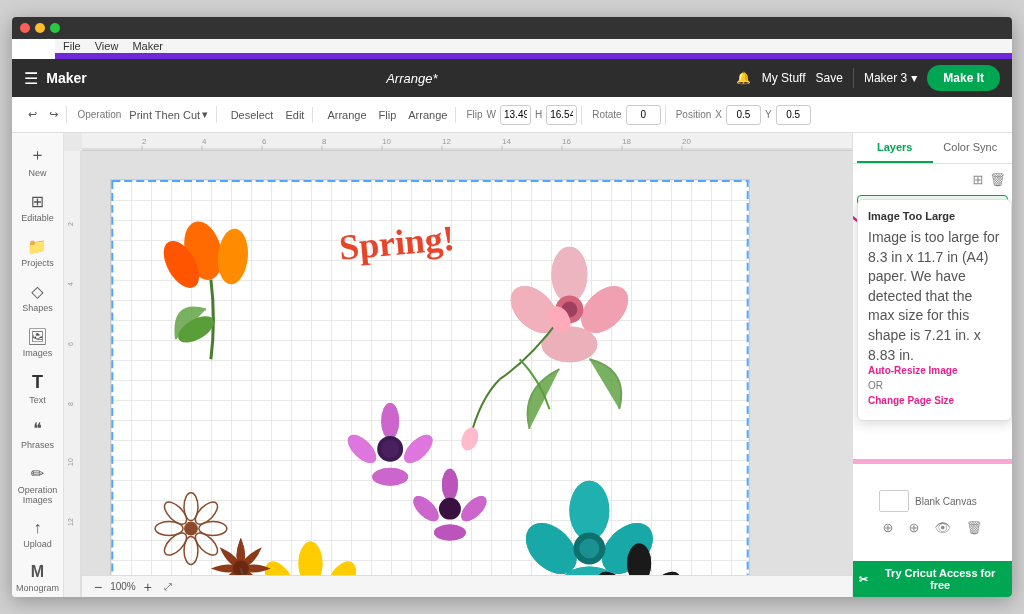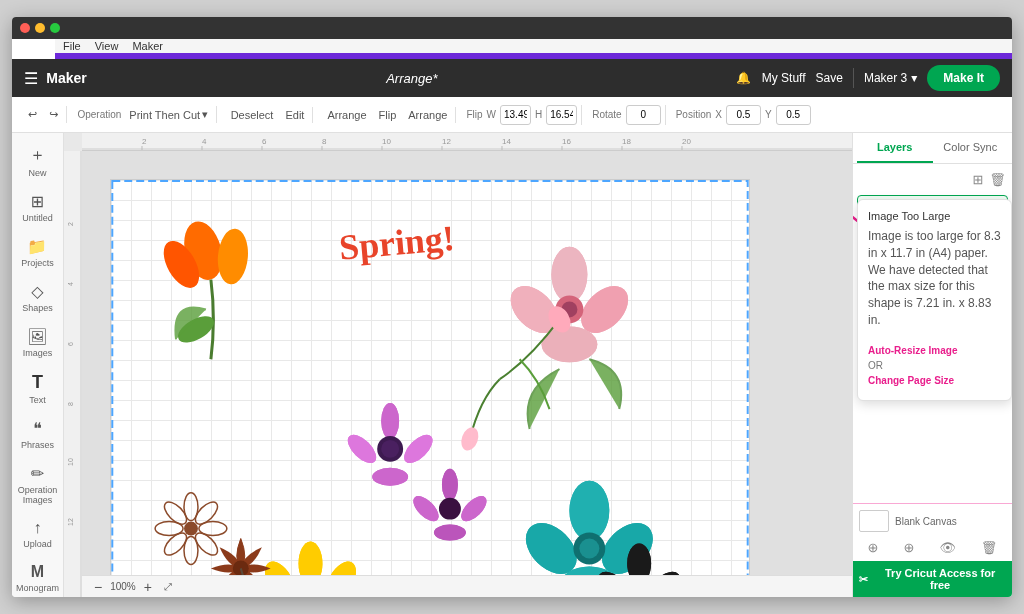--- a/index.html
+++ b/index.html
@@ -310,29 +310,29 @@
       width: 155px;
       background: white;
       border: 1px solid #e0e0e0;
       border-radius: 6px;
       padding: 10px;
       box-shadow: 0 3px 12px rgba(0,0,0,0.15);
       z-index: 100;
     }
     .error-title {
       font-size: 11px;
-      font-weight: 400;
+      font-weight: 700;
       color: #333;
       margin-bottom: 6px;
     }
     .error-body {
-      font-size: 12px;
+      font-size: 14px;
       color: #555;
       line-height: 1.4;
-      margin-bottom: 16px;
+      margin-bottom: 0;
     }
     .error-link {
       color: #e91e8c;
       font-size: 10px;
       font-weight: 600;
       cursor: pointer;
       text-decoration: none;
       display: block;
       margin-bottom: 4px;
     }
@@ -341,22 +341,22 @@
     
     .canvas-flowers {
       position: absolute;
       top: 0; left: 0;
       width: 100%;
       height: 100%;
     }
 
     
     .panel-bottom {
-      border-top: 1px solid #f9a8d4;
-      padding: 2px;
+      border-top: 5px solid #f9a8d4;
+      padding: 22px;
     }
     .blank-canvas-item {
       display: flex;
       align-items: center;
       gap: 6px;
       padding: 4px;
     }
     .blank-canvas-thumb {
       width: 30px;
       height: 22px;
@@ -478,21 +478,21 @@
 
   <div class="main-content">
 
     <div class="left-sidebar">
       <div class="sidebar-item">
         <span class="sidebar-icon">＋</span>
         <span class="sidebar-label">New</span>
       </div>
       <div class="sidebar-item">
         <span class="sidebar-icon">⊞</span>
-        <span class="sidebar-label">Untitled</span>
+        <span class="sidebar-label">Editable</span>
       </div>
       <div class="sidebar-item">
         <span class="sidebar-icon">📁</span>
         <span class="sidebar-label">Projects</span>
       </div>
       <div class="sidebar-item">
         <span class="sidebar-icon">◇</span>
         <span class="sidebar-label">Shapes</span>
       </div>
       <div class="sidebar-item">

